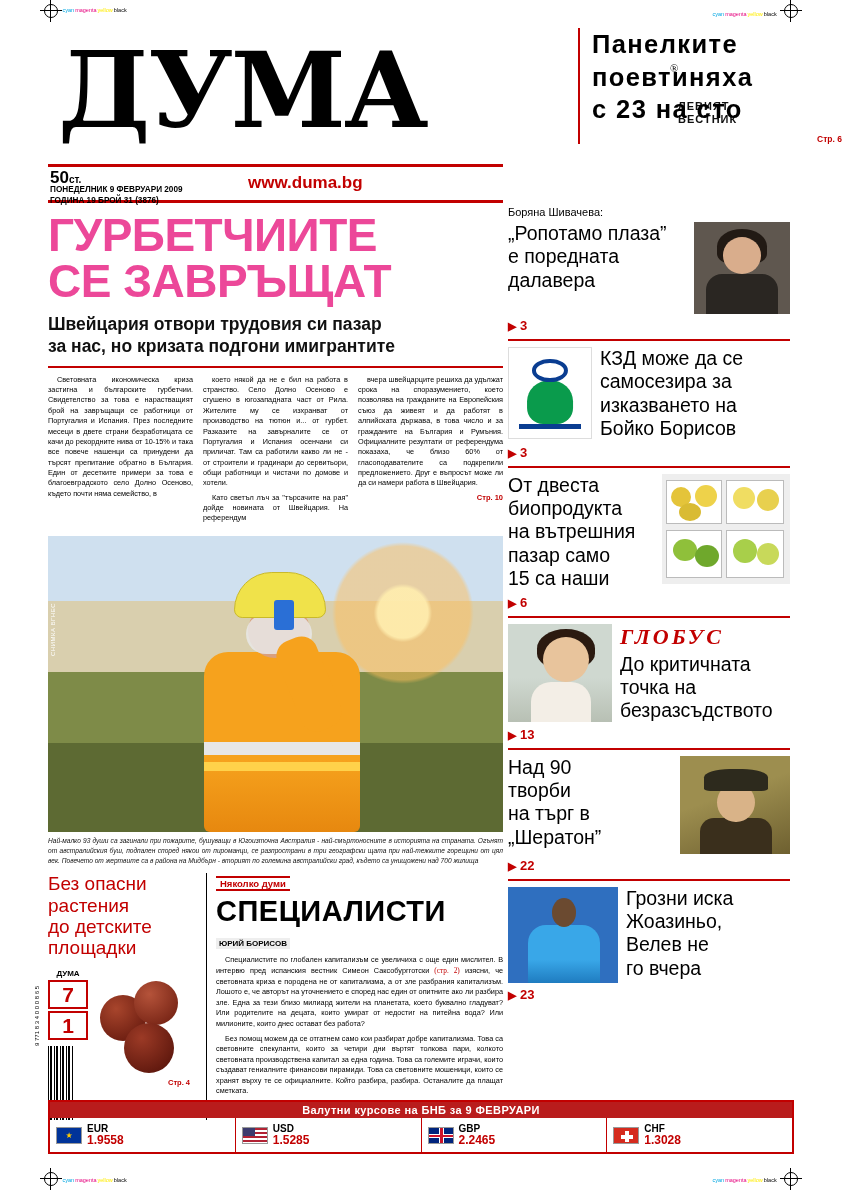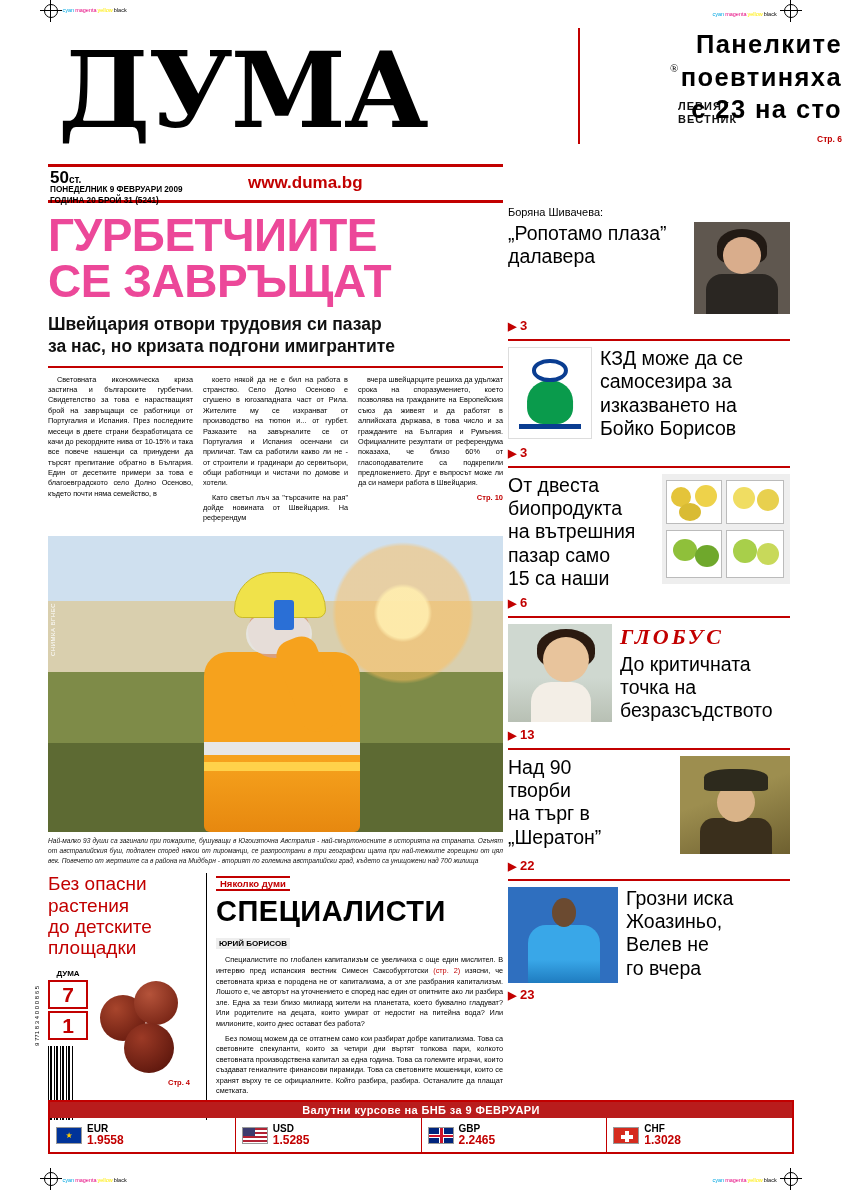--- a/index.html
+++ b/index.html
@@ -30,21 +30,21 @@
     font-weight:bold;
     font-size:104px;
     letter-spacing:-2px;
     line-height:0.95;
     color:#000;
     position:absolute; left:10px; top:14px;
   }
   .duma-reg { position:absolute; left:622px; top:34px; font-size:11px; font-family:"Liberation Serif",serif; }
   .duma-sub { position:absolute; left:630px; top:72px; font-size:11px; font-weight:bold; letter-spacing:1px; line-height:1.15; color:#111; }
   .mast-right { position:absolute; left:530px; top:0px; width:264px; border-left:2px solid #c20000; padding-left:12px; }
-  .mast-right .line { font-family:"Liberation Sans", sans-serif; font-size:25.5px; font-weight:bold; letter-spacing:1.4px; color:#000; line-height:1.28;text-align:right; }
+  .mast-right .line { font-family:"Liberation Sans", sans-serif; font-size:25.5px; font-weight:bold; letter-spacing:1.4px; color:#000; line-height:1.28; }
   .mast-right .page-ref { text-align:right; color:#c20000; font-size:8.5px; font-weight:bold; margin-top:8px; }
 
   
   .priceband { position:absolute; left:48px; top:168px; width:746px; height:34px; }
   .priceband .redline-top { position:absolute; left:0; top:-4px; width:455px; height:3px; background:#c20000; }
   .priceband .redline-bot { position:absolute; left:0; top:32px; width:455px; height:3px; background:#c20000; }
   .price { position:absolute; left:2px; top:0px; font-size:17px; font-weight:bold; }
   .price small { font-size:10px; }
   .issue { position:absolute; left:2px; top:17px; font-size:8.2px; font-weight:bold; line-height:1.3; }
   .weburl { position:absolute; left:200px; top:5px; font-size:17px; font-weight:bold; color:#c20000; font-family:"Liberation Sans",sans-serif; }
@@ -88,21 +88,21 @@
   .duma-badge .box { border:2px solid #c20000; color:#c20000; font-size:21px; font-weight:bold; text-align:center; line-height:1.0; padding:2px 0; margin-top:2px; }
   .barcode { margin-top:6px; height:74px; width:26px; position:relative; }
   .barcode .bars { position:absolute; inset:0; background:repeating-linear-gradient(90deg,#000 0 1px,#fff 1px 2px,#000 2px 4px,#fff 4px 6px); }
   .barcode .num { position:absolute; left:-14px; top:0; transform:rotate(-90deg); transform-origin:left top; font-size:6px; white-space:nowrap; }
 
   .kicker { display:inline-block; background:#fff; color:#c20000; font-weight:bold; font-size:9.5px; padding:0 4px; border-top:2px solid #c20000; border-bottom:2px solid #c20000; }
   .spec-title { font-size:29px; font-weight:bold; letter-spacing:0.5px; margin:4px 0 4px; }
   .byline { font-size:8px; font-weight:bold; background:#eee; display:inline-block; padding:1px 3px; }
   .spec-body { font-size:7.3px; line-height:1.45; text-align:justify; margin-top:5px; }
   .spec-body p { margin:0 0 4px; text-indent:9px; }
-  .red { color:#c20000; }
+  .red { color:#c20000;font-family:Liberation Serif, serif; }
 
   
   .currency { position:absolute; left:48px; top:1100px; width:746px; border:2px solid #c20000; }
   .currency .chead { background:#b91c1c; color:#fff; text-align:center; font-size:11px; font-weight:bold; padding:2px 0; letter-spacing:0.4px; }
   .currency .crow { display:flex; height:34px; }
   .cur-item { flex:1; display:flex; align-items:center; gap:5px; padding:2px 6px; border-right:1px solid #c20000; }
   .cur-item:last-child { border-right:none; }
   .flag { width:26px; height:17px; border:1px solid #999; flex:none; position:relative; overflow:hidden; }
   .cur-text .code { font-size:10px; font-weight:bold; }
   .cur-text .val { font-size:12px; font-weight:bold; color:#c20000; line-height:1.1; }
@@ -218,21 +218,21 @@
       <div class="page-ref">Стр. 6</div>
     </div>
   </div>
 
   <div class="priceband">
     <div class="redline-top"></div>
     <div class="redline-bot"></div>
     <div class="price"><span>50</span><small>ст.</small></div>
     <div class="issue">
       <div>ПОНЕДЕЛНИК  9 ФЕВРУАРИ 2009</div>
-      <div>ГОДИНА 20 БРОЙ 31 (5241)</div>
+      <div>ГОДИНА 19 БРОЙ 31 (3876)</div>
     </div>
     <div class="weburl">www.duma.bg</div>
   </div>
 
   <div class="leftcol">
 
     <h1 class="headline">
       <div>ГУРБЕТЧИИТЕ</div>
       <div>СЕ ЗАВРЪЩАТ</div>
     </h1>
@@ -314,20 +314,21 @@
   </div>
 
   <div class="rightcol">
 
     <div class="rblock">
       <div class="r-label">Боряна Шивачева:</div>
       <div class="flexrow">
         <div style="flex:1;">
           <div class="r-title">
             <div>„Ропотамо плаза”</div>
+            <div>е поредната</div>
             <div>далавера</div>
           </div>
         </div>
         <div class="ph" style="width:96px;height:92px;">
           <div class="img-boryana">
             <div class="by-body"></div>
             <div class="by-hair"></div>
             <div class="by-head"></div>
           </div>
         </div>

